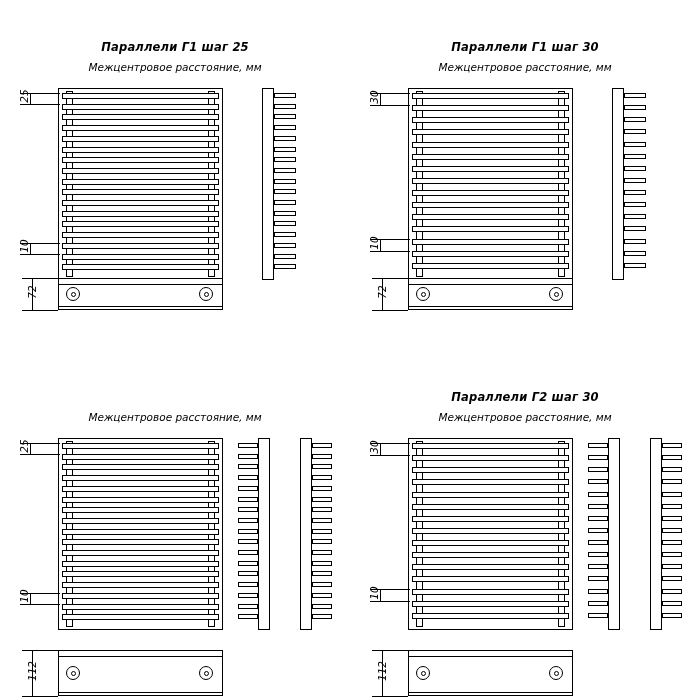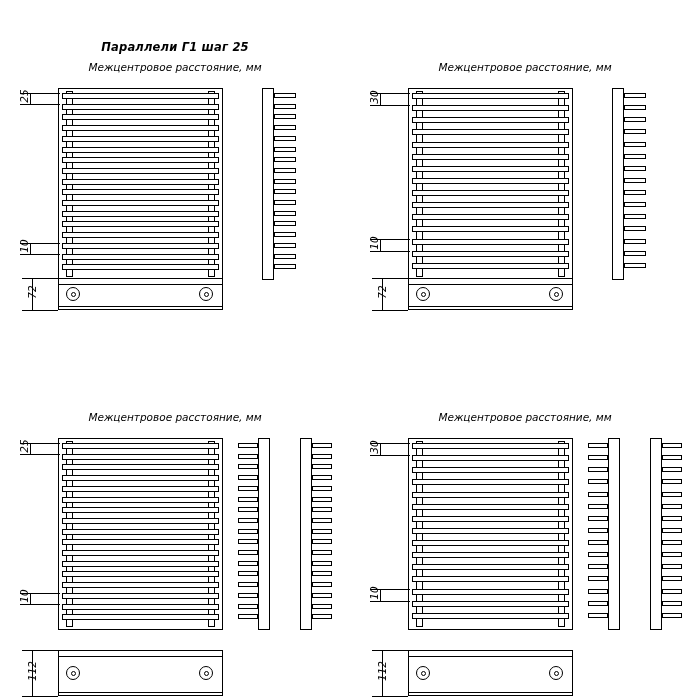--- a/index.html
+++ b/index.html
@@ -193,20 +193,21 @@
       </div>
       <div class="circle" style="left: 199px; top: 287px; width: 14px; height: 14px;">
         <div class="inner"></div>
       </div>
       <div class="ln hl" style="left: 22px; top: 278px; width: 36px;"></div>
       <div class="ln hl" style="left: 22px; top: 310px; width: 36px;"></div>
       <div class="ln vl" style="left: 32px; top: 278px; height: 32px;"></div>
       <div class="dimtext" style="left: 12px; top: 286px; width: 40px; text-align: center;">72</div>
     </div>
     <div class="panel p-tr">
+      <div class="title" style="top: 40px;">Параллели Г1 шаг 30</div>
       <div class="subtitle" style="top: 61px;">Межцентровое расстояние, мм</div>
       <div class="frame" style="left: 58px; top: 88px; width: 165px; height: 192px;"></div>
       <div class="post" style="left: 66px; top: 91px; width: 7px; height: 186px;"></div>
       <div class="post" style="left: 208px; top: 91px; width: 7px; height: 186px;"></div>
       <div class="bar" style="left: 62px; top: 93px; width: 157px;"></div>
       <div class="bar" style="left: 62px; top: 105.133px; width: 157px;"></div>
       <div class="bar" style="left: 62px; top: 117.267px; width: 157px;"></div>
       <div class="bar" style="left: 62px; top: 129.4px; width: 157px;"></div>
       <div class="bar" style="left: 62px; top: 141.533px; width: 157px;"></div>
       <div class="bar" style="left: 62px; top: 153.667px; width: 157px;"></div>
@@ -331,20 +332,21 @@
       </div>
       <div class="circle" style="left: 199px; top: 316px; width: 14px; height: 14px;">
         <div class="inner"></div>
       </div>
       <div class="ln hl" style="left: 22px; top: 300px; width: 36px;"></div>
       <div class="ln hl" style="left: 22px; top: 346px; width: 36px;"></div>
       <div class="ln vl" style="left: 32px; top: 300px; height: 46px;"></div>
       <div class="dimtext" style="left: 12px; top: 315px; width: 40px; text-align: center;">112</div>
     </div>
     <div class="panel p-br">
+      <div class="title" style="top: 40px;">Параллели Г2 шаг 30</div>
       <div class="subtitle" style="top: 61px;">Межцентровое расстояние, мм</div>
       <div class="frame" style="left: 58px; top: 88px; width: 165px; height: 192px;"></div>
       <div class="post" style="left: 66px; top: 91px; width: 7px; height: 186px;"></div>
       <div class="post" style="left: 208px; top: 91px; width: 7px; height: 186px;"></div>
       <div class="bar" style="left: 62px; top: 93px; width: 157px;"></div>
       <div class="bar" style="left: 62px; top: 105.133px; width: 157px;"></div>
       <div class="bar" style="left: 62px; top: 117.267px; width: 157px;"></div>
       <div class="bar" style="left: 62px; top: 129.4px; width: 157px;"></div>
       <div class="bar" style="left: 62px; top: 141.533px; width: 157px;"></div>
       <div class="bar" style="left: 62px; top: 153.667px; width: 157px;"></div>

